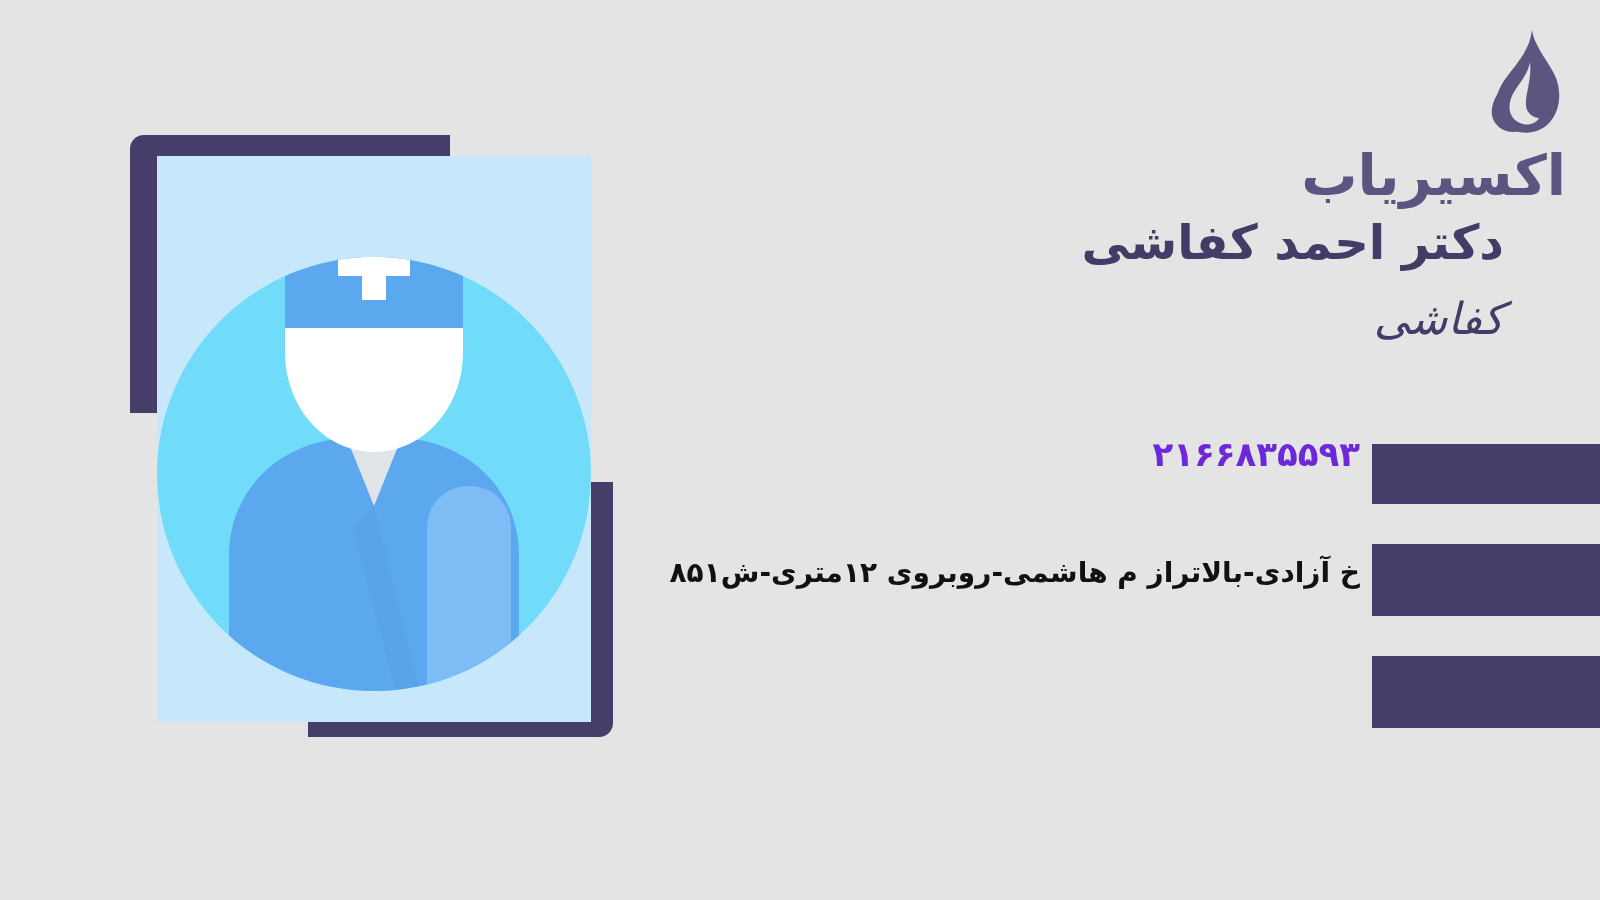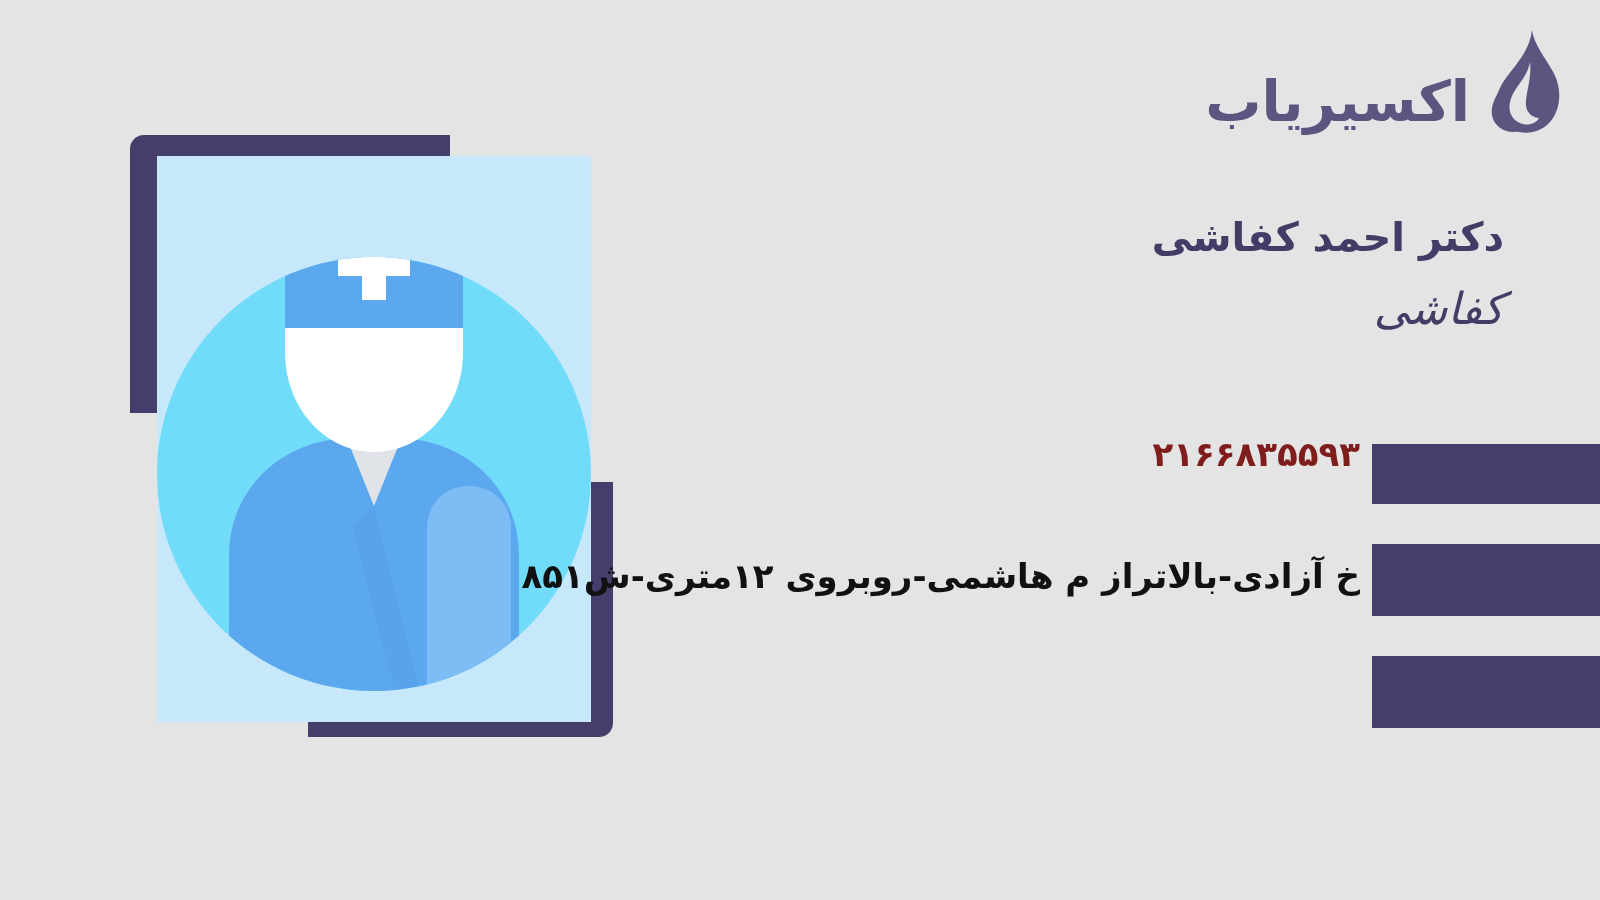--- a/index.html
+++ b/index.html
@@ -22,22 +22,22 @@
     background: #e4e4e4;
     overflow: hidden;
   }
 
   
   .brand {
     position: absolute;
     top: 28px;
     right: 34px;
     display: flex;
-    flex-direction: row;
-    align-items: flex-end;
+    flex-direction: column;
+    align-items: flex-start;
     gap: 10px;
     direction: rtl;
   }
   .brand-mark {
     width: 86px;
     height: 110px;
     display: block;
   }
   .brand-word {
     font-family: "DejaVu Sans", "Liberation Sans", sans-serif;
@@ -111,21 +111,21 @@
   .info {
     position: absolute;
     right: 96px;
     top: 212px;
     width: 880px;
     text-align: right;
     direction: rtl;
   }
   .doctor-name {
     font-family: "DejaVu Sans", "Liberation Sans", sans-serif;
-    font-size: 40px;
+    font-size: 48px;
     font-weight: 700;
     color: #433c66;
     line-height: 1.25;
     margin: 0;
     white-space: nowrap;
   }
   .specialty {
     font-family: "DejaVu Serif", "Liberation Serif", serif;
     font-size: 44px;
     font-style: italic;
@@ -134,32 +134,32 @@
     line-height: 1.3;
     margin: 18px 0 0 0;
   }
   .phone {
     position: absolute;
     right: 240px;
     top: 434px;
     font-family: "DejaVu Sans", "Liberation Sans", sans-serif;
     font-size: 34px;
     font-weight: 700;
-    color: #7f1d1d;
+    color: #6d28d9;
     direction: rtl;
     text-align: right;
     letter-spacing: 1px;
     white-space: nowrap;
   }
   .address {
     position: absolute;
     right: 240px;
     top: 556px;
     font-family: "DejaVu Sans", "Liberation Sans", sans-serif;
-    font-size: 34px;
+    font-size: 28px;
     font-weight: 700;
     color: #111111;
     direction: rtl;
     text-align: right;
     white-space: nowrap;
   }
 </style>
 </head>
 <body>
 

